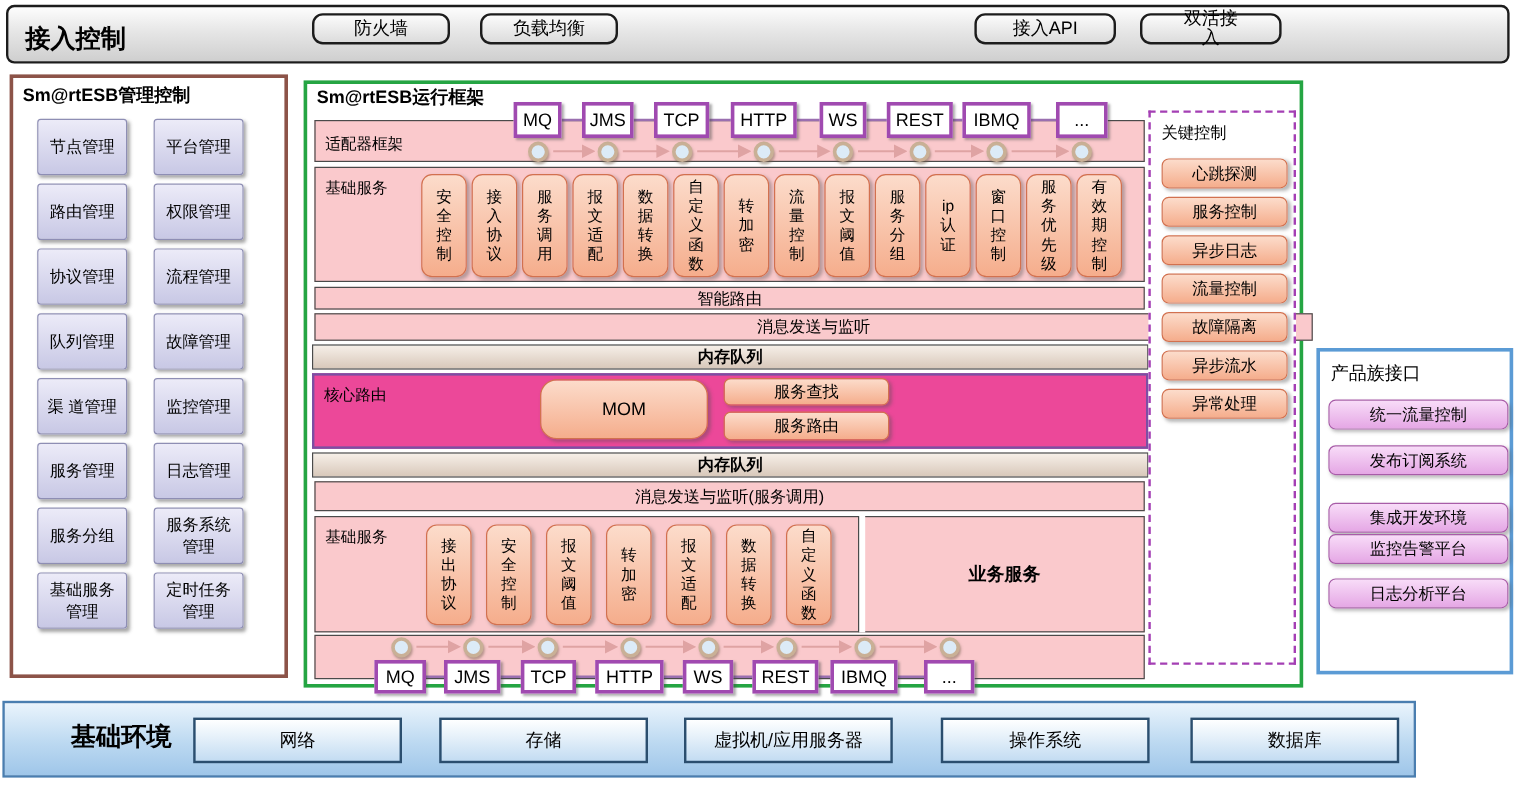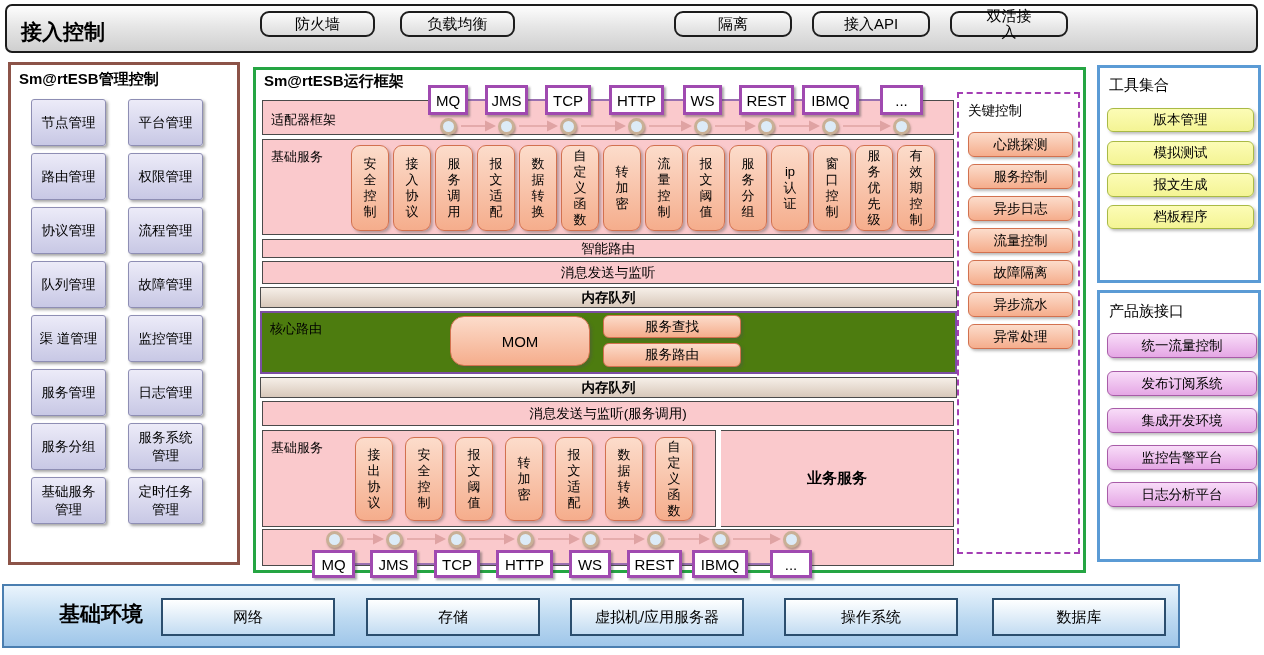--- a/index.html
+++ b/index.html
@@ -27,21 +27,21 @@
        font-size:13.5px;line-height:1.3;color:#000;word-break:break-all;padding:1px 6px;}
 
   
   .runtime{left:253px;top:67px;width:833px;height:506px;border:3px solid #25a543;background:#fff;}
   .rt-title{left:8px;top:2px;font-size:15px;font-weight:bold;color:#000;}
   .band{border:1px solid #4a4a4a;background:#fac9cc;}
   .band-label{font-size:13px;color:#000;}
   .band-center{display:flex;align-items:center;justify-content:center;font-size:13.5px;color:#000;}
   .mem-band{border:1px solid #4a4a4a;background:linear-gradient(180deg,#f6efe8 0%,#d8c8ba 100%);
             display:flex;align-items:center;justify-content:center;font-size:13.5px;font-weight:bold;color:#000;}
-  .core{border:2px solid #7b4fa3;background:#4d7c0f;}
+  .core{border:2px solid #7b4fa3;background:#ec4899;}
   .salmon{border:1.5px solid #d2714f;background:linear-gradient(180deg,#fcdccb 0%,#f5ad8c 100%);
           box-shadow:2px 2px 3px rgba(80,80,80,.4);color:#000;}
   .vbox{border-radius:9px;width:38px;display:flex;align-items:center;justify-content:center;
         text-align:center;font-size:13px;line-height:1.22;word-break:break-all;padding:2px 0;}
   .vbox span{display:block;width:17px;}
   .proto{border:3px solid #a04ab0;background:#fff;box-shadow:2px 2px 2px rgba(70,70,70,.45);
          display:flex;align-items:center;justify-content:center;font-size:15px;color:#000;}
   .node{width:17px;height:17px;border-radius:50%;background:#dcebf7;border:3px solid #c9b096;
         box-shadow:1px 2px 2px rgba(120,100,80,.5);}
   .pill{border-radius:6px;display:flex;align-items:center;justify-content:center;font-size:13.5px;}
@@ -69,21 +69,20 @@
 </style>
 </head>
 <body>
 
 <div class="stage">
 
   <div class="abs topbar">
     <div class="abs topbar-title">接入控制</div>
     <div class="abs gray-btn" style="left:253px;width:115px;">防火墙</div>
     <div class="abs gray-btn" style="left:393px;width:115px;padding:0 8px;">负载均衡</div>
-    <div class="abs gray-btn" style="left:667px;width:118px;">隔离</div>
     <div class="abs gray-btn" style="left:805px;width:118px;">接入API</div>
     <div class="abs gray-btn" style="left:943px;width:118px;padding:0 30px;">双活接入</div>
   </div>
 
   <div class="abs left-panel">
     <div class="abs panel-title" style="left:8px;top:5px;">Sm@rtESB管理控制</div>
     <div class="abs lav-grid">
       <div class="lav">节点管理</div>
       <div class="lav">平台管理</div>
       <div class="lav">路由管理</div>
@@ -150,21 +149,21 @@
         </div>
       <div class="abs salmon vbox" style="left:592px;top:5px;height:86px;">
           <span>服务优先级</span>
         </div>
       <div class="abs salmon vbox" style="left:634px;top:5px;height:86px;">
           <span>有效期控制</span>
         </div>
     </div>
 
     <div class="abs band band-center" style="left:6px;top:169px;width:692px;height:19px;">智能路由</div>
-    <div class="abs band band-center" style="left:6px;top:191px;width:692px;height:23px;">消息发送与监听</div>
+    <div class="abs band band-center" style="left:6px;top:191px;width:832px;height:23px;">消息发送与监听</div>
     <div class="abs mem-band" style="left:4px;top:217px;width:697px;height:21px;">内存队列</div>
 
     <div class="abs core" style="left:4px;top:241px;width:697px;height:63px;">
       <div class="abs band-label" style="left:8px;top:7px;">核心路由</div>
       <div class="abs salmon pill" style="left:188px;top:3px;width:140px;height:50px;border-radius:14px;font-size:15px;">MOM</div>
       <div class="abs salmon pill" style="left:341px;top:2px;width:138px;height:23px;">服务查找</div>
       <div class="abs salmon pill" style="left:341px;top:30px;width:138px;height:24px;">服务路由</div>
     </div>
 
     <div class="abs mem-band" style="left:4px;top:307px;width:697px;height:21px;">内存队列</div>
@@ -266,33 +265,26 @@
     <div class="abs band-label" style="left:9px;top:8px;font-size:13.5px;">关键控制</div>
     <div class="abs salmon pill key-item" style="top:38px;">心跳探测</div>
     <div class="abs salmon pill key-item" style="top:70px;">服务控制</div>
     <div class="abs salmon pill key-item" style="top:102px;">异步日志</div>
     <div class="abs salmon pill key-item" style="top:134px;">流量控制</div>
     <div class="abs salmon pill key-item" style="top:166px;">故障隔离</div>
     <div class="abs salmon pill key-item" style="top:198px;">异步流水</div>
     <div class="abs salmon pill key-item" style="top:230px;">异常处理</div>
   </div>
 
-  <div class="abs blue-panel" style="left:1097px;top:65px;width:164px;height:218px;">
-    <div class="abs" style="left:9px;top:8px;font-size:15px;">工具集合</div>
-    <div class="abs yellow" style="left:7px;top:40px;width:147px;height:24px;">版本管理</div>
-    <div class="abs yellow" style="left:7px;top:73px;width:147px;height:24px;">模拟测试</div>
-    <div class="abs yellow" style="left:7px;top:105px;width:147px;height:24px;">报文生成</div>
-    <div class="abs yellow" style="left:7px;top:137px;width:147px;height:24px;">档板程序</div>
-  </div>
 
   <div class="abs blue-panel" style="left:1097px;top:290px;width:164px;height:272px;">
     <div class="abs" style="left:9px;top:9px;font-size:15px;">产品族接口</div>
     <div class="abs magenta" style="left:7px;top:40px;width:150px;height:25px;">统一流量控制</div>
     <div class="abs magenta" style="left:7px;top:78px;width:150px;height:25px;">发布订阅系统</div>
-    <div class="abs magenta" style="left:7px;top:115px;width:150px;height:25px;">集成开发环境</div>
+    <div class="abs magenta" style="left:7px;top:126px;width:150px;height:25px;">集成开发环境</div>
     <div class="abs magenta" style="left:7px;top:152px;width:150px;height:25px;">监控告警平台</div>
     <div class="abs magenta" style="left:7px;top:189px;width:150px;height:25px;">日志分析平台</div>
   </div>
 
   <div class="abs bottombar">
     <div class="abs bottombar-title">基础环境</div>
     <div class="abs env-box" style="left:157px;">网络</div>
     <div class="abs env-box" style="left:362px;">存储</div>
     <div class="abs env-box" style="left:566px;">虚拟机/应用服务器</div>
     <div class="abs env-box" style="left:780px;">操作系统</div>

